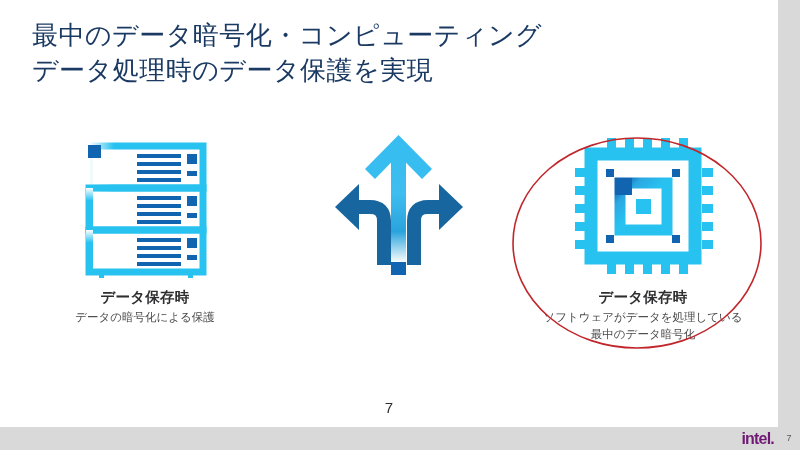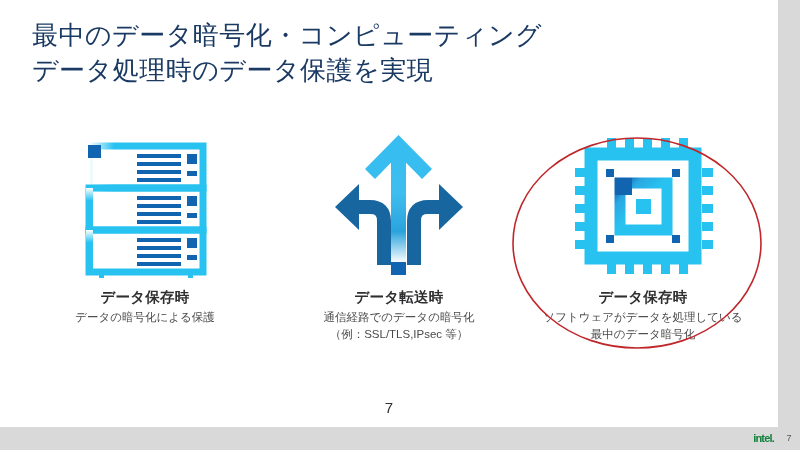--- a/index.html
+++ b/index.html
@@ -116,24 +116,24 @@
     bottom: 0;
     width: 800px;
     height: 23px;
     background: #d9d9d9;
   }
   .intel-logo {
     position: absolute;
     right: 26px;
     top: 0;
     line-height: 23px;
-    font-size: 11px;
+    font-size: 16px;
     font-weight: bold;
     letter-spacing: -0.8px;
-    color: #15803d;
+    color: #701a75;
   }
   .footer-strip-num {
     position: absolute;
     right: 0;
     top: 0;
     width: 22px;
     text-align: center;
     line-height: 23px;
     font-size: 9px;
     color: #58585b;
@@ -249,25 +249,20 @@
 
           <path d="M6 74 L30 51 L30 97 Z" fill="#17669f"></path>
 
           <path d="M85 132 L85 88 Q85 74 99 74 L116 74" fill="none" stroke="#17669f" stroke-width="14" stroke-linecap="butt"></path>
 
           <path d="M134 74 L110 51 L110 97 Z" fill="#17669f"></path>
 
           <rect x="62" y="129" width="15" height="13" fill="#1064b0"></rect>
         </svg>
       </div>
-      <div class="caption">
-        <div class="head">データ転送時</div>
-        <div class="sub">通信経路でのデータの暗号化
-（例：SSL/TLS,IPsec 等）</div>
-      </div>
     </div>
 
     <div class="col col-3">
       <div class="icon-box">
         <svg width="140" height="142" viewBox="0 0 140 142">
           <defs>
             <linearGradient id="ringGrad" x1="0" y1="0" x2="1" y2="1">
               <stop offset="0%" stop-color="#1064b0"></stop>
               <stop offset="18%" stop-color="#2aa8e2"></stop>
               <stop offset="45%" stop-color="#28c2f0"></stop>

